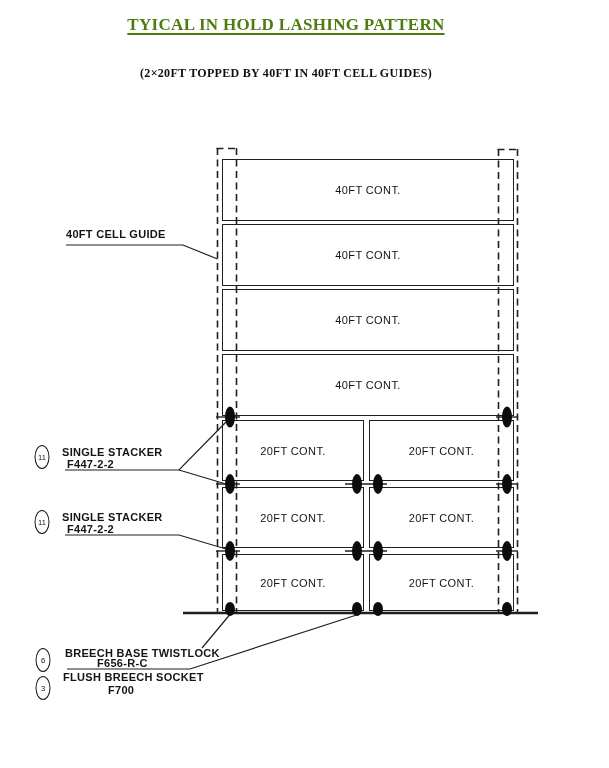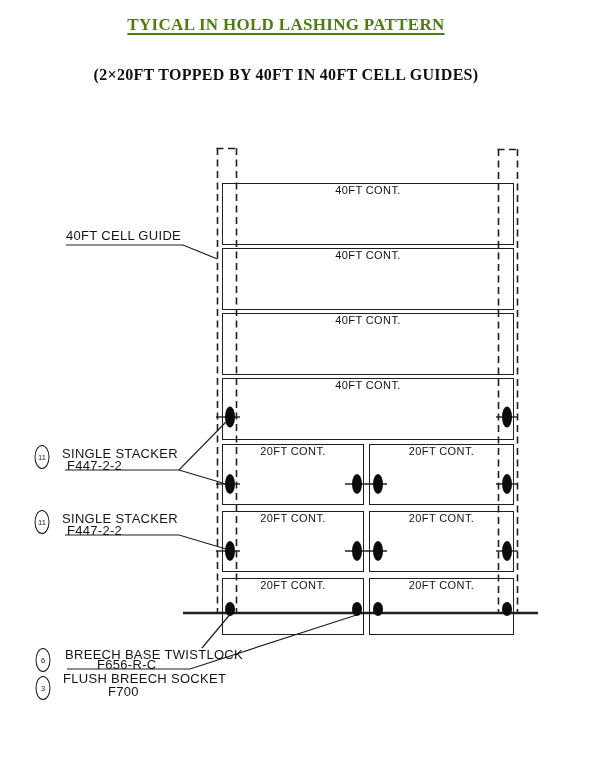--- a/index.html
+++ b/index.html
@@ -4,30 +4,30 @@
 <style>
   html,body{margin:0;padding:0;background:#fff;}
   .page{position:relative;width:609px;height:768px;background:#ffffff;overflow:hidden;
         font-family:"Liberation Sans",sans-serif;color:#111;}
   .title-line{position:absolute;left:0;width:572px;text-align:center;
         font-family:"Liberation Serif",serif;font-weight:bold;color:#4d7c0f;
         text-decoration:underline;text-decoration-thickness:1.6px;text-underline-offset:3px;
         font-size:17px;letter-spacing:0.3px;white-space:nowrap;}
   .subtitle{position:absolute;left:0;width:572px;text-align:center;
         font-family:"Liberation Serif",serif;font-weight:bold;color:#0f0f0f;
-        font-size:16px;letter-spacing:0.3px;white-space:nowrap;}
+        font-size:12px;letter-spacing:0.3px;white-space:nowrap;}
   svg.linework{position:absolute;left:0;top:0;}
   .box{position:absolute;border:1.6px solid #1f1f1f;box-sizing:border-box;
-        display:flex;justify-content:center;background:transparent;margin-top:24px;}
+        display:flex;align-items:center;justify-content:center;background:transparent;}
   .box .cont-label{font-size:11px;letter-spacing:0.4px;color:#141414;white-space:nowrap;}
   .oval{position:absolute;background:#0c0c0c;border-radius:50%;transform:translate(-50%,-50%);}
   .badge{position:absolute;width:15px;height:24px;border:1.3px solid #141414;border-radius:50%;
         box-sizing:border-box;display:flex;align-items:center;justify-content:center;
         font-size:7.5px;color:#141414;transform:translate(-50%,-50%);background:#fff;}
-  .lbl{position:absolute;font-size:13px;letter-spacing:0.3px;color:#141414;white-space:nowrap;}
+  .lbl{position:absolute;font-size:11px;letter-spacing:0.3px;color:#141414;white-space:nowrap;font-weight:bold;}
 </style>
 </head>
 <body>
 
 <div class="page">
 
   <div class="title-line" style="top:15px;">TYICAL IN HOLD LASHING PATTERN</div>
   <div class="subtitle" style="top:66px;">(2×20FT TOPPED BY 40FT IN 40FT CELL GUIDES)</div>
 
   <svg class="linework" width="609" height="768" viewBox="0 0 609 768">

